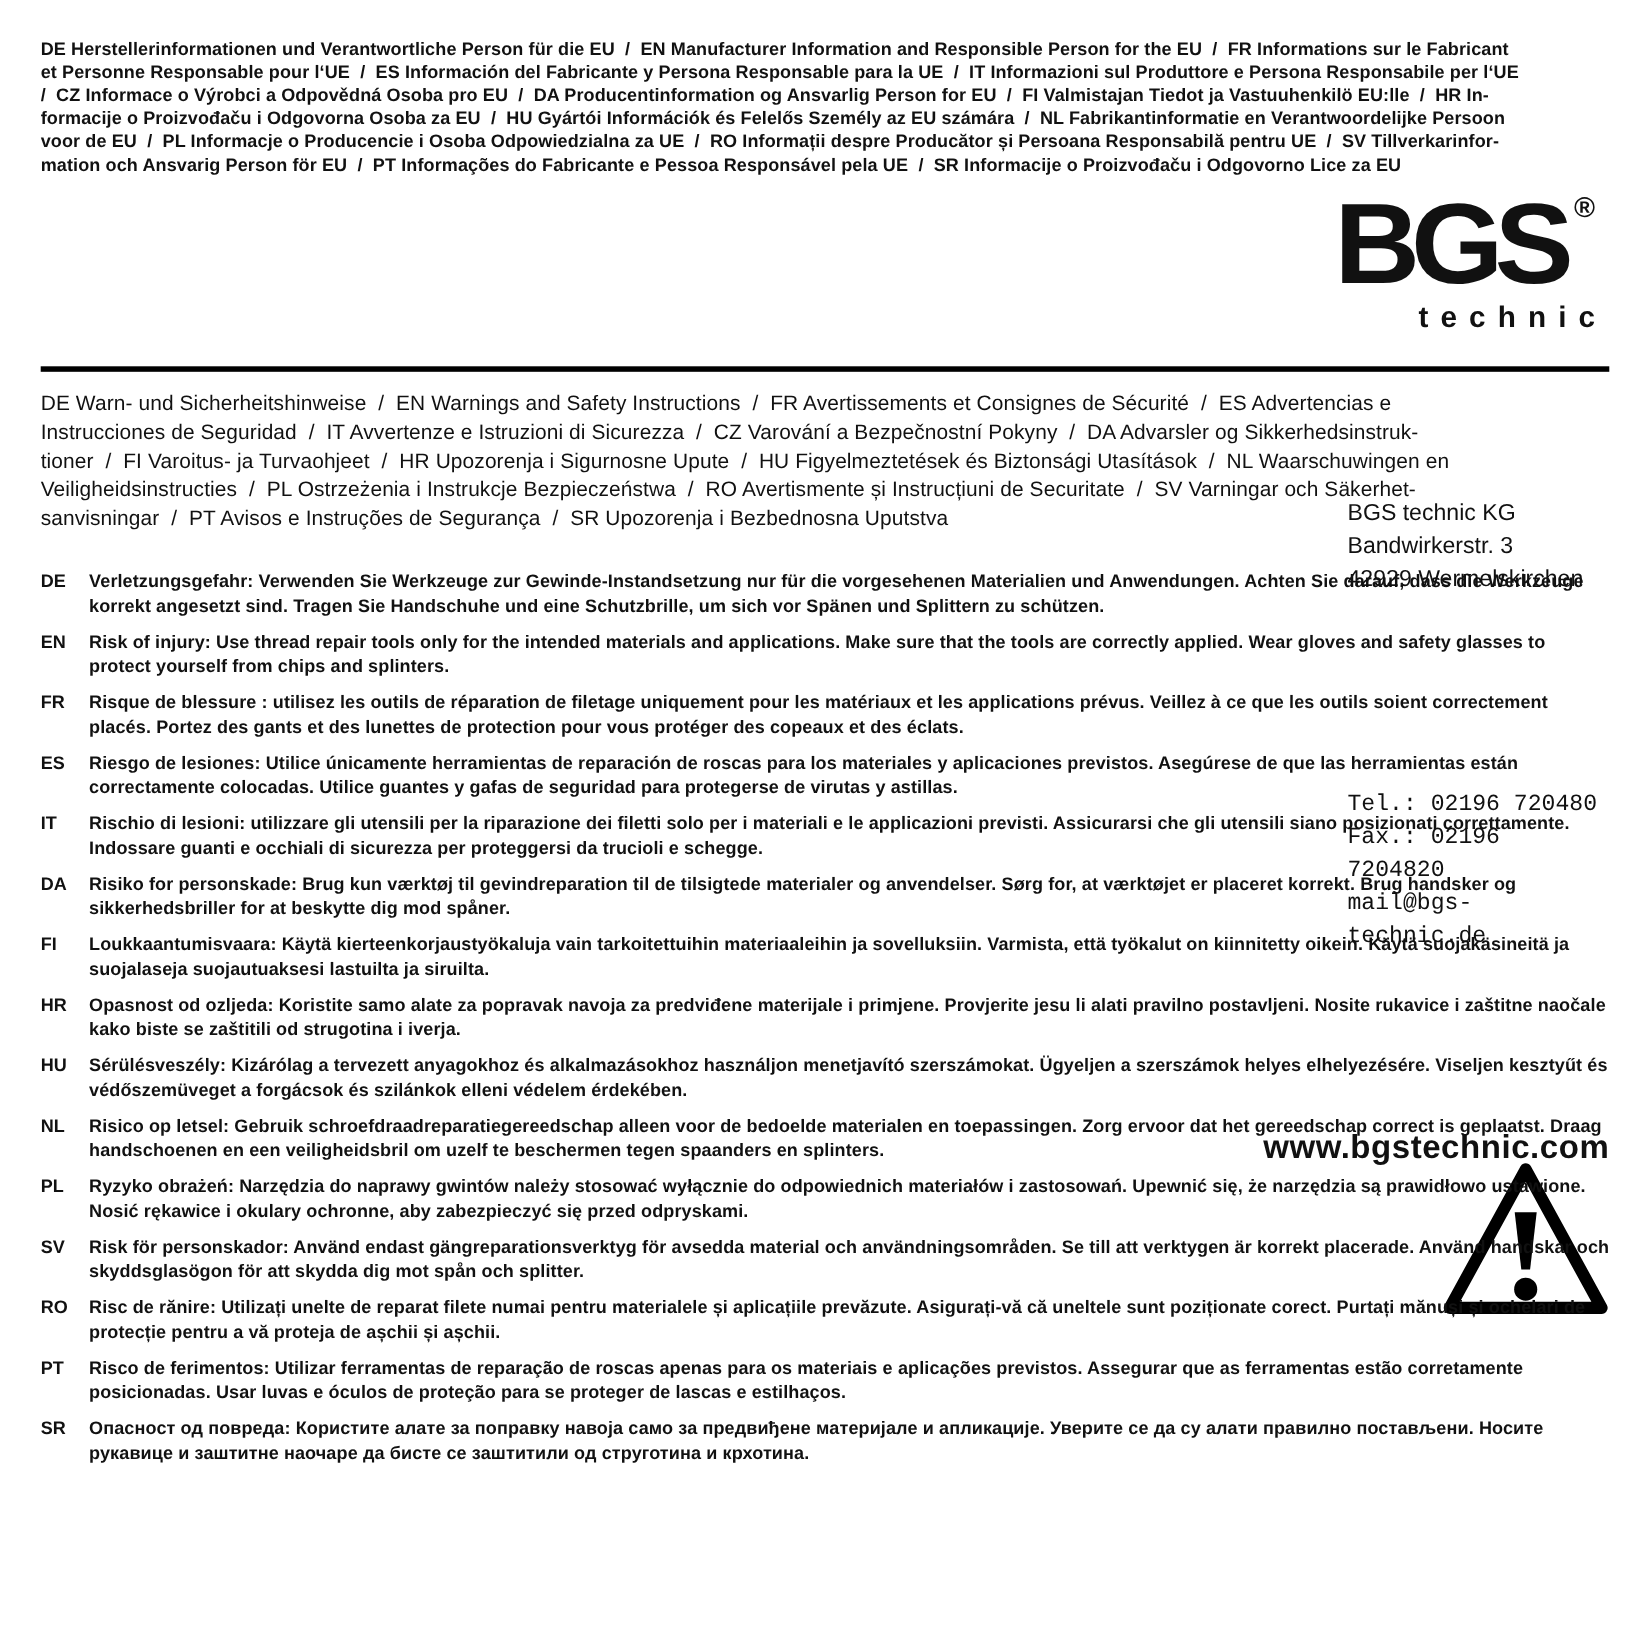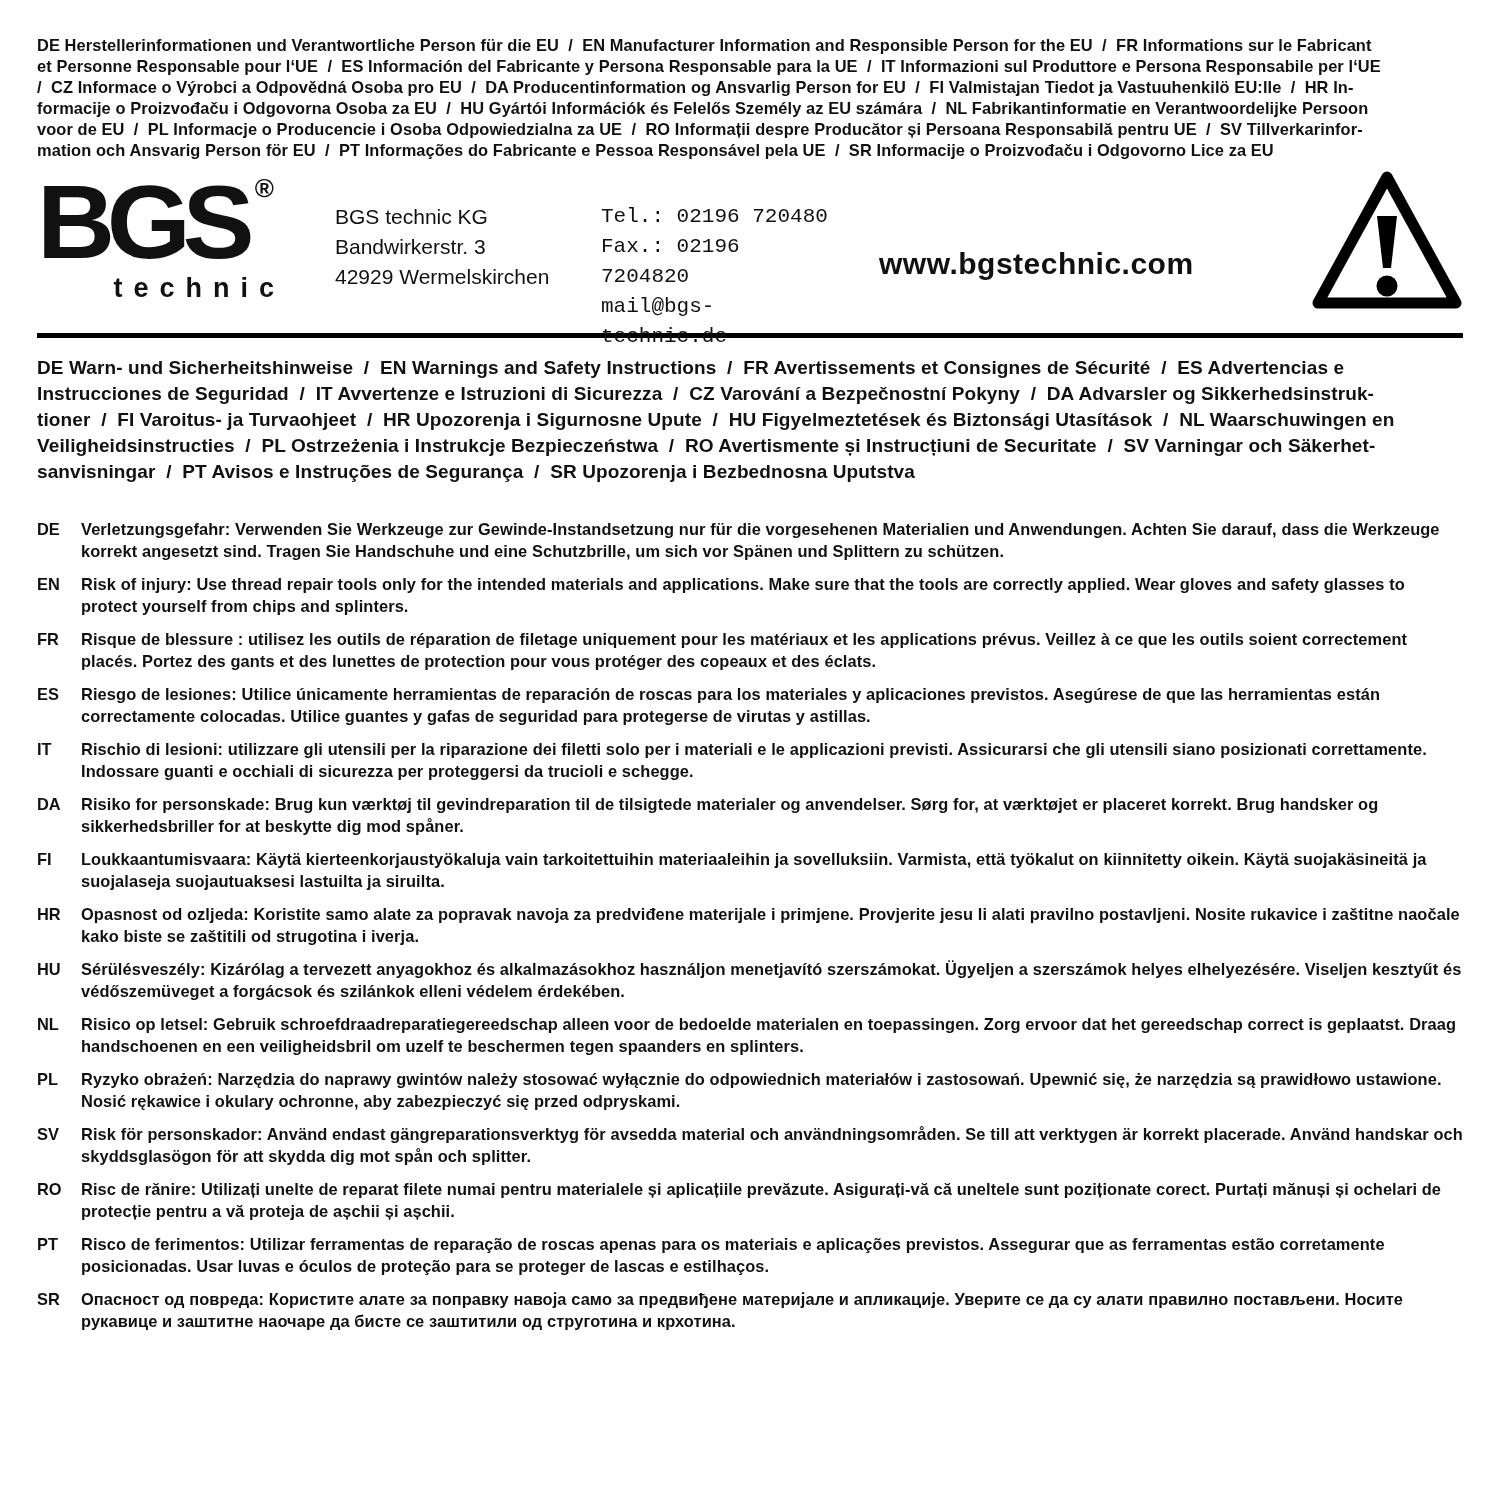--- a/index.html
+++ b/index.html
@@ -22,23 +22,24 @@
   .hdr1 {
     margin: 0;
     font-weight: bold;
     font-size: 16.4px;
     line-height: 21px;
     white-space: pre-wrap;
     letter-spacing: 0.1px;
   }
   .brand-row {
     display: flex;
-    align-items: flex-start;
+    align-items: flex-end;
     margin-top: 14px;
     height: 150px;
+    flex-direction: column;
   }
   .logo {
     width: 250px;
     flex: 0 0 250px;
     position: relative;
   }
   .logo-line {
     white-space: nowrap;
   }
   .logo-bgs {
@@ -99,21 +100,21 @@
     margin-top: -6px;
   }
   .triangle svg { display: block; }
   .rule {
     border: 0;
     border-top: 5px solid #000;
     margin: 8px 0 0 0;
   }
   .hdr2 {
     margin: 17px 0 0 0;
-    font-weight: bold;
+    font-weight: normal;
     font-size: 19px;
     line-height: 26px;
     white-space: pre-wrap;
     letter-spacing: 0.1px;
   }
   .warnings {
     margin-top: 33px;
   }
   .warning-row {
     display: flex;

